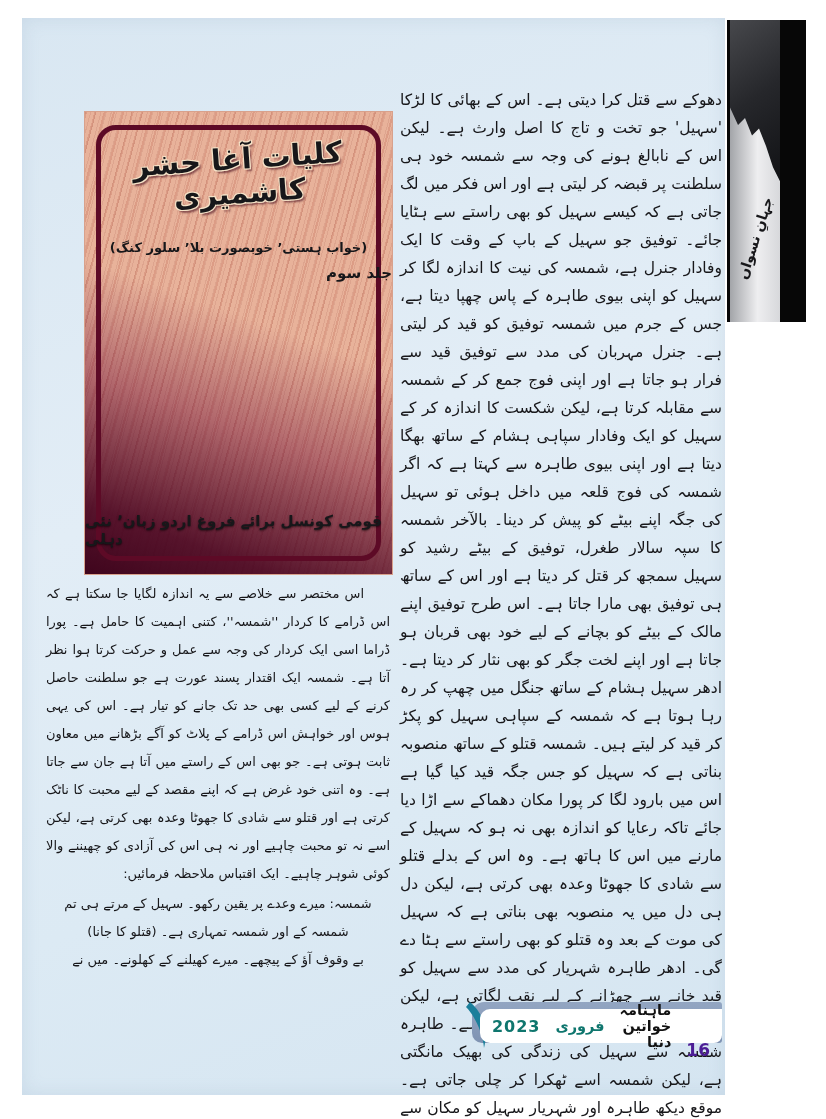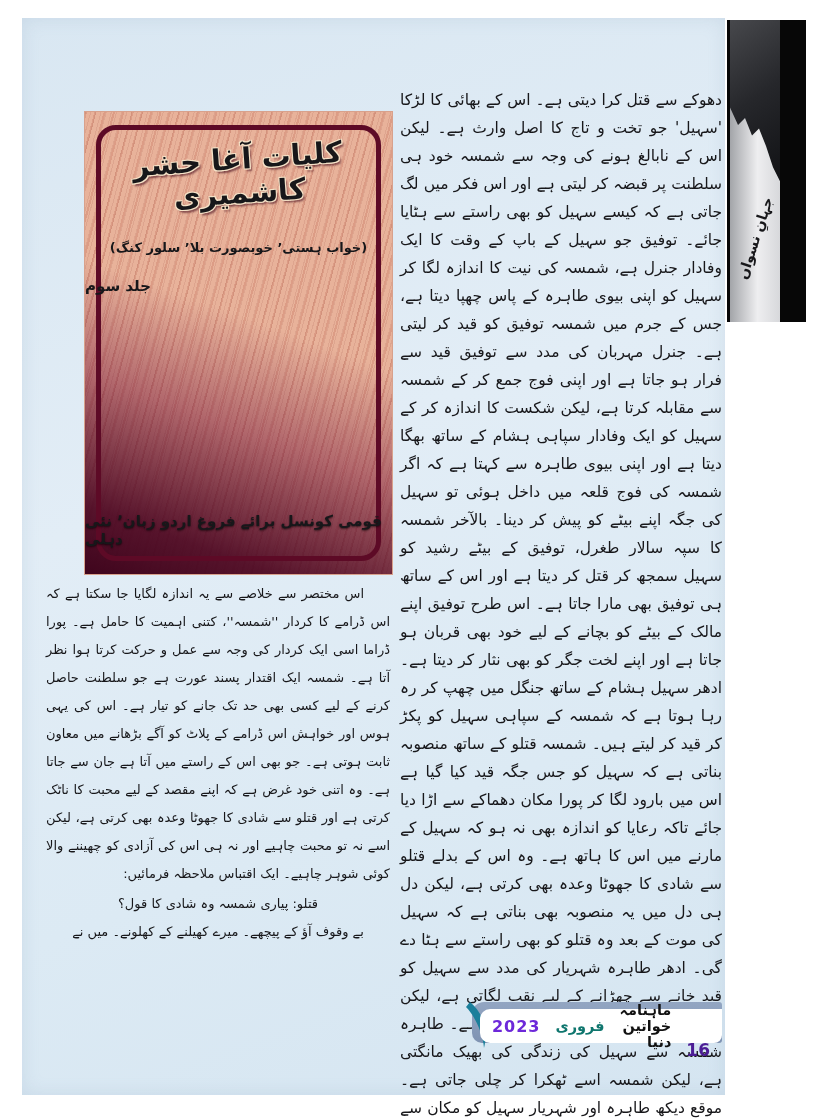--- a/index.html
+++ b/index.html
@@ -35,21 +35,21 @@
       opacity:.9; }
   .cover-shade { position:absolute; inset:0;
       background:linear-gradient(200deg, rgba(92,8,44,0) 45%, rgba(110,12,52,.45) 65%, rgba(74,6,34,.92) 88%, #3f051d 100%); }
   .cover-frame { position:absolute; left:11px; top:13px; right:11px; bottom:13px;
       border:5px solid #5d0a26; border-radius:20px; }
   .cover-title { position:absolute; left:0; right:0; top:30px; text-align:center;
       font-size:29px; font-weight:bold; color:#531031; transform:rotate(-4deg);
       text-shadow:-1px -1px 0 #f6e3c8, 1px -1px 0 #f6e3c8, -1px 1px 0 #f6e3c8, 1px 1px 0 #f6e3c8, 2px 3px 2px rgba(60,0,20,.55); }
   .cover-subtitle { position:absolute; left:0; right:0; top:128px; text-align:center;
       font-size:13px; font-weight:bold; color:#4a180d; }
-  .cover-volume { position:absolute; left:0; right:0; top:165px; text-align:left;
+  .cover-volume { position:absolute; left:0; right:0; top:152px; text-align:right;
       font-size:15px; font-weight:bold; color:#2e2620; }
   .cover-publisher { position:absolute; left:0; right:0; bottom:26px; text-align:left;
       font-size:15px; font-weight:bold; color:#f4cfdb; text-shadow:0 1px 2px rgba(0,0,0,.6); }
 
   
   .urdu { direction:rtl; unicode-bidi:embed; color:#17171a; }
   .col-right { position:absolute; left:400px; top:86px; width:322px; height:920px;
       font-size:15.5px; line-height:28px; text-align:justify; }
   .col-left { position:absolute; left:46px; top:580px; width:344px; height:420px;
       font-size:13px; line-height:28px; text-align:justify; }
@@ -60,21 +60,21 @@
   
   .footer-bar { position:absolute; left:472px; top:1002px; width:250px; height:41px;
       background:linear-gradient(#93a6c2,#7e92b2); border-radius:12px 3px 3px 10px; }
   .footer-pill { position:absolute; left:8px; top:7px; width:242px; height:34px;
       background:#ffffff; border-radius:10px 0 8px 10px;
       display:flex; flex-direction:row-reverse; align-items:center;
       justify-content:flex-start; gap:15px; padding:0 12px; direction:ltr; }
   .footer-page-num { font-size:17px; font-weight:bold; color:#4c1d95;margin-top:48px; }
   .footer-mag { font-size:14.5px; font-weight:bold; color:#111; direction:rtl; }
   .footer-month { font-size:14.5px; font-weight:bold; color:#0f766e; direction:rtl; }
-  .footer-year { font-size:16px; font-weight:bold; color:#6d28d9; letter-spacing:1px; }
+  .footer-year { font-size:16px; font-weight:bold; color:#0f766e; letter-spacing:1px; }
   .footer-swoosh { position:absolute; left:-6px; top:0px; }
 </style>
 </head>
 <body>
 
 <div class="stage">
 
   <div class="page"></div>
 
   <div class="side-tab">
@@ -92,21 +92,22 @@
     <div class="cover-subtitle urdu">(خواب ہستی٬ خوبصورت بلا٬ سلور کنگ)</div>
     <div class="cover-volume urdu">جلد سوم</div>
     <div class="cover-publisher urdu">قومی کونسل برائے فروغ اردو زبان٬ نئی دہلی</div>
   </div>
 
   <div class="col-right urdu">دھوکے سے قتل کرا دیتی ہے۔ اس کے بھائی کا لڑکا 'سہیل' جو تخت و تاج کا اصل وارث ہے۔ لیکن اس کے نابالغ ہونے کی وجہ سے شمسہ خود ہی سلطنت پر قبضہ کر لیتی ہے اور اس فکر میں لگ جاتی ہے کہ کیسے سہیل کو بھی راستے سے ہٹایا جائے۔ توفیق جو سہیل کے باپ کے وقت کا ایک وفادار جنرل ہے، شمسہ کی نیت کا اندازہ لگا کر سہیل کو اپنی بیوی طاہرہ کے پاس چھپا دیتا ہے، جس کے جرم میں شمسہ توفیق کو قید کر لیتی ہے۔ جنرل مہربان کی مدد سے توفیق قید سے فرار ہو جاتا ہے اور اپنی فوج جمع کر کے شمسہ سے مقابلہ کرتا ہے، لیکن شکست کا اندازہ کر کے سہیل کو ایک وفادار سپاہی ہشام کے ساتھ بھگا دیتا ہے اور اپنی بیوی طاہرہ سے کہتا ہے کہ اگر شمسہ کی فوج قلعہ میں داخل ہوئی تو سہیل کی جگہ اپنے بیٹے کو پیش کر دینا۔ بالآخر شمسہ کا سپہ سالار طغرل، توفیق کے بیٹے رشید کو سہیل سمجھ کر قتل کر دیتا ہے اور اس کے ساتھ ہی توفیق بھی مارا جاتا ہے۔ اس طرح توفیق اپنے مالک کے بیٹے کو بچانے کے لیے خود بھی قربان ہو جاتا ہے اور اپنے لخت جگر کو بھی نثار کر دیتا ہے۔ ادھر سہیل ہشام کے ساتھ جنگل میں چھپ کر رہ رہا ہوتا ہے کہ شمسہ کے سپاہی سہیل کو پکڑ کر قید کر لیتے ہیں۔ شمسہ قتلو کے ساتھ منصوبہ بناتی ہے کہ سہیل کو جس جگہ قید کیا گیا ہے اس میں بارود لگا کر پورا مکان دھماکے سے اڑا دیا جائے تاکہ رعایا کو اندازہ بھی نہ ہو کہ سہیل کے مارنے میں اس کا ہاتھ ہے۔ وہ اس کے بدلے قتلو سے شادی کا جھوٹا وعدہ بھی کرتی ہے، لیکن دل ہی دل میں یہ منصوبہ بھی بناتی ہے کہ سہیل کی موت کے بعد وہ قتلو کو بھی راستے سے ہٹا دے گی۔ ادھر طاہرہ شہریار کی مدد سے سہیل کو قید خانے سے چھڑانے کے لیے نقب لگاتی ہے، لیکن عین وقت پر شمسہ وہاں پہنچ جاتی ہے۔ طاہرہ شمسہ سے سہیل کی زندگی کی بھیک مانگتی ہے، لیکن شمسہ اسے ٹھکرا کر چلی جاتی ہے۔ موقع دیکھ طاہرہ اور شہریار سہیل کو مکان سے نکالنے میں کامیاب ہو جاتے ہیں۔ اسی وقت طغرل مکان میں داخل ہوتا ہے کہ اچانک بارود پھٹنے سے مکان گر جاتا ہے اور طغرل اس میں دب کر مر جاتا ہے۔ عین وقت پر قہرمان اپنی فوج کے ساتھ چڑھائی کرتا ہے، شمسہ اور قتلو قید کر لیے جاتے ہیں۔ طاہرہ چاہتی ہے کہ اگر شمسہ اور قتلو معافی مانگ لیں تو انھیں معاف کر دیا جائے گا۔ لیکن شمسہ ایک انا پرست اور گھمنڈی عورت ہے۔ وہ کسی کے آگے جھک کر معافی مانگنا اپنی بے عزتی سمجھتی ہے۔ اس لیے جب اسے احساس ہوتا ہے کہ قتلو اپنی زندگی کے لیے معافی مانگنے کو تیار ہے تو وہ اسے گولی مار کر خود بھی مر جاتی ہے۔ اس طرح ایک گھمنڈی، انا پرست اور تاج و تخت کی ہوس رکھنے والی عورت کی موت پر ڈراما اپنے اختتام کو پہنچتا ہے۔</div>
 
   <div class="col-left urdu">
     <div class="intro">اس مختصر سے خلاصے سے یہ اندازہ لگایا جا سکتا ہے کہ اس ڈرامے کا کردار ''شمسہ''، کتنی اہمیت کا حامل ہے۔ پورا ڈراما اسی ایک کردار کی وجہ سے عمل و حرکت کرتا ہوا نظر آتا ہے۔ شمسہ ایک اقتدار پسند عورت ہے جو سلطنت حاصل کرنے کے لیے کسی بھی حد تک جانے کو تیار ہے۔ اس کی یہی ہوس اور خواہش اس ڈرامے کے پلاٹ کو آگے بڑھانے میں معاون ثابت ہوتی ہے۔ جو بھی اس کے راستے میں آتا ہے جان سے جاتا ہے۔ وہ اتنی خود غرض ہے کہ اپنے مقصد کے لیے محبت کا ناٹک کرتی ہے اور قتلو سے شادی کا جھوٹا وعدہ بھی کرتی ہے، لیکن اسے نہ تو محبت چاہیے اور نہ ہی اس کی آزادی کو چھیننے والا کوئی شوہر چاہیے۔ ایک اقتباس ملاحظہ فرمائیں:</div>
     <div class="dialogue">
-      <div>قتلو: پیاری شمسہ وہ شادی کا قول؟</div>
+      <div>شمسہ: میرے وعدے پر یقین رکھو۔ سہیل کے مرتے ہی تم</div>
+      <div>شمسہ کے اور شمسہ تمہاری ہے۔ (قتلو کا جانا)</div>
       <div>بے وقوف آؤ کے پیچھے۔ میرے کھیلنے کے کھلونے۔ میں نے</div>
 
     </div>
   </div>
 
   <div class="footer-bar">
     <svg class="footer-swoosh" width="26" height="48" viewBox="0 0 26 48">
       <path d="M4,0 C16,10 23,26 18,46 C17,32 9,14 0,5 Z" fill="#1b7f9b"></path>
     </svg>
     <div class="footer-pill">

